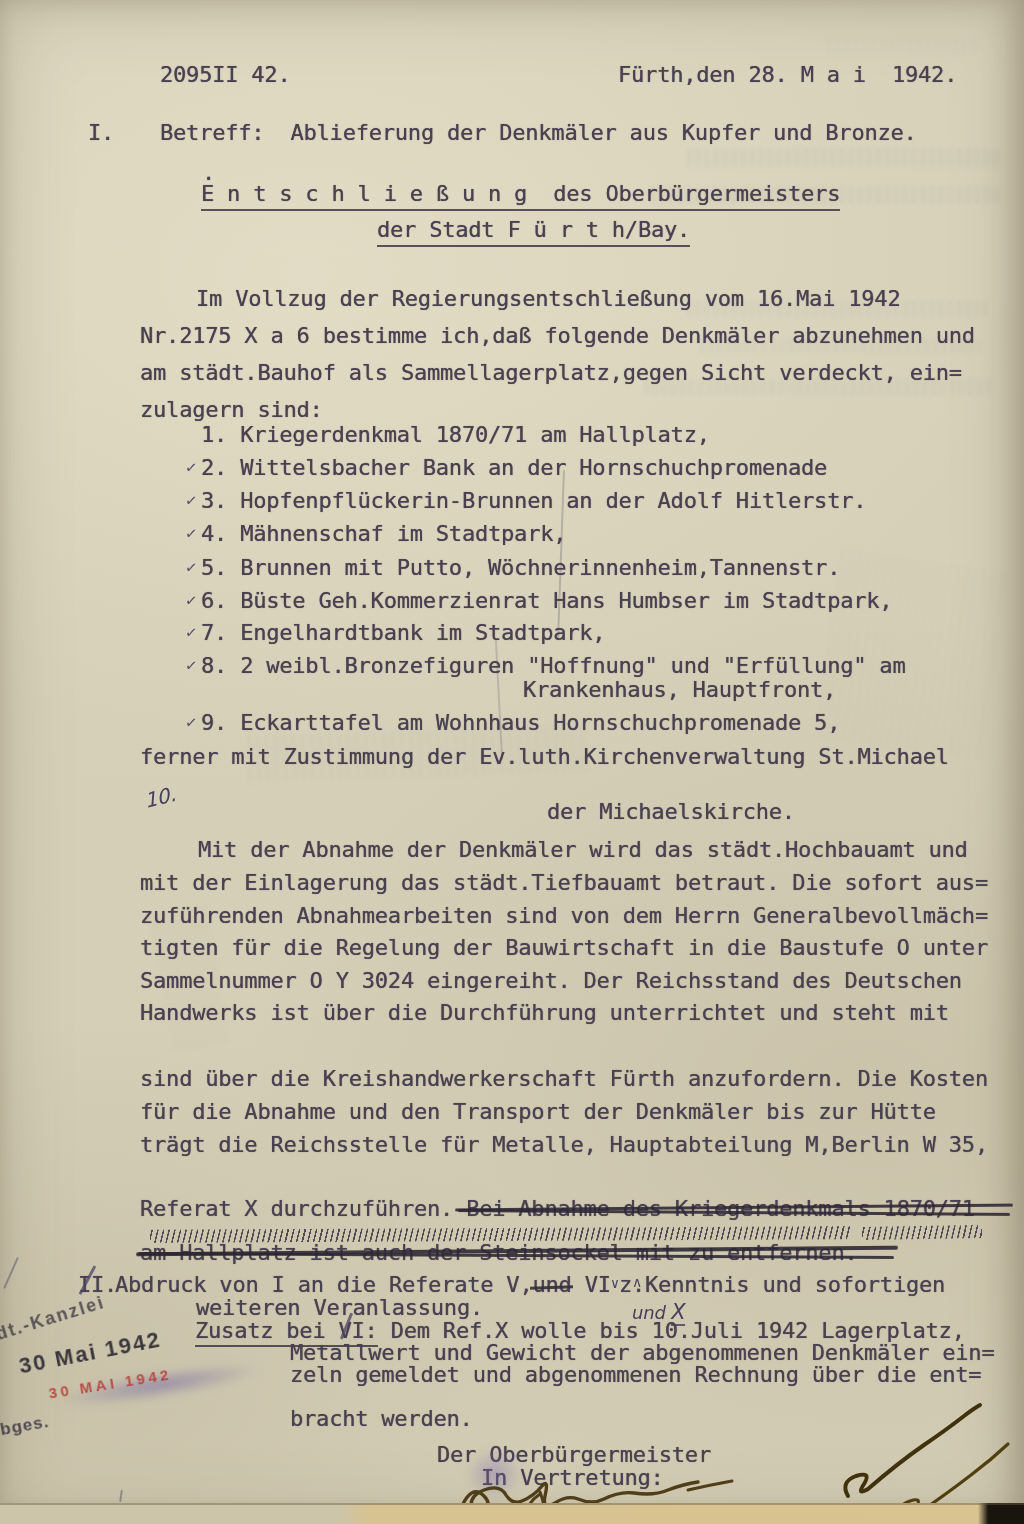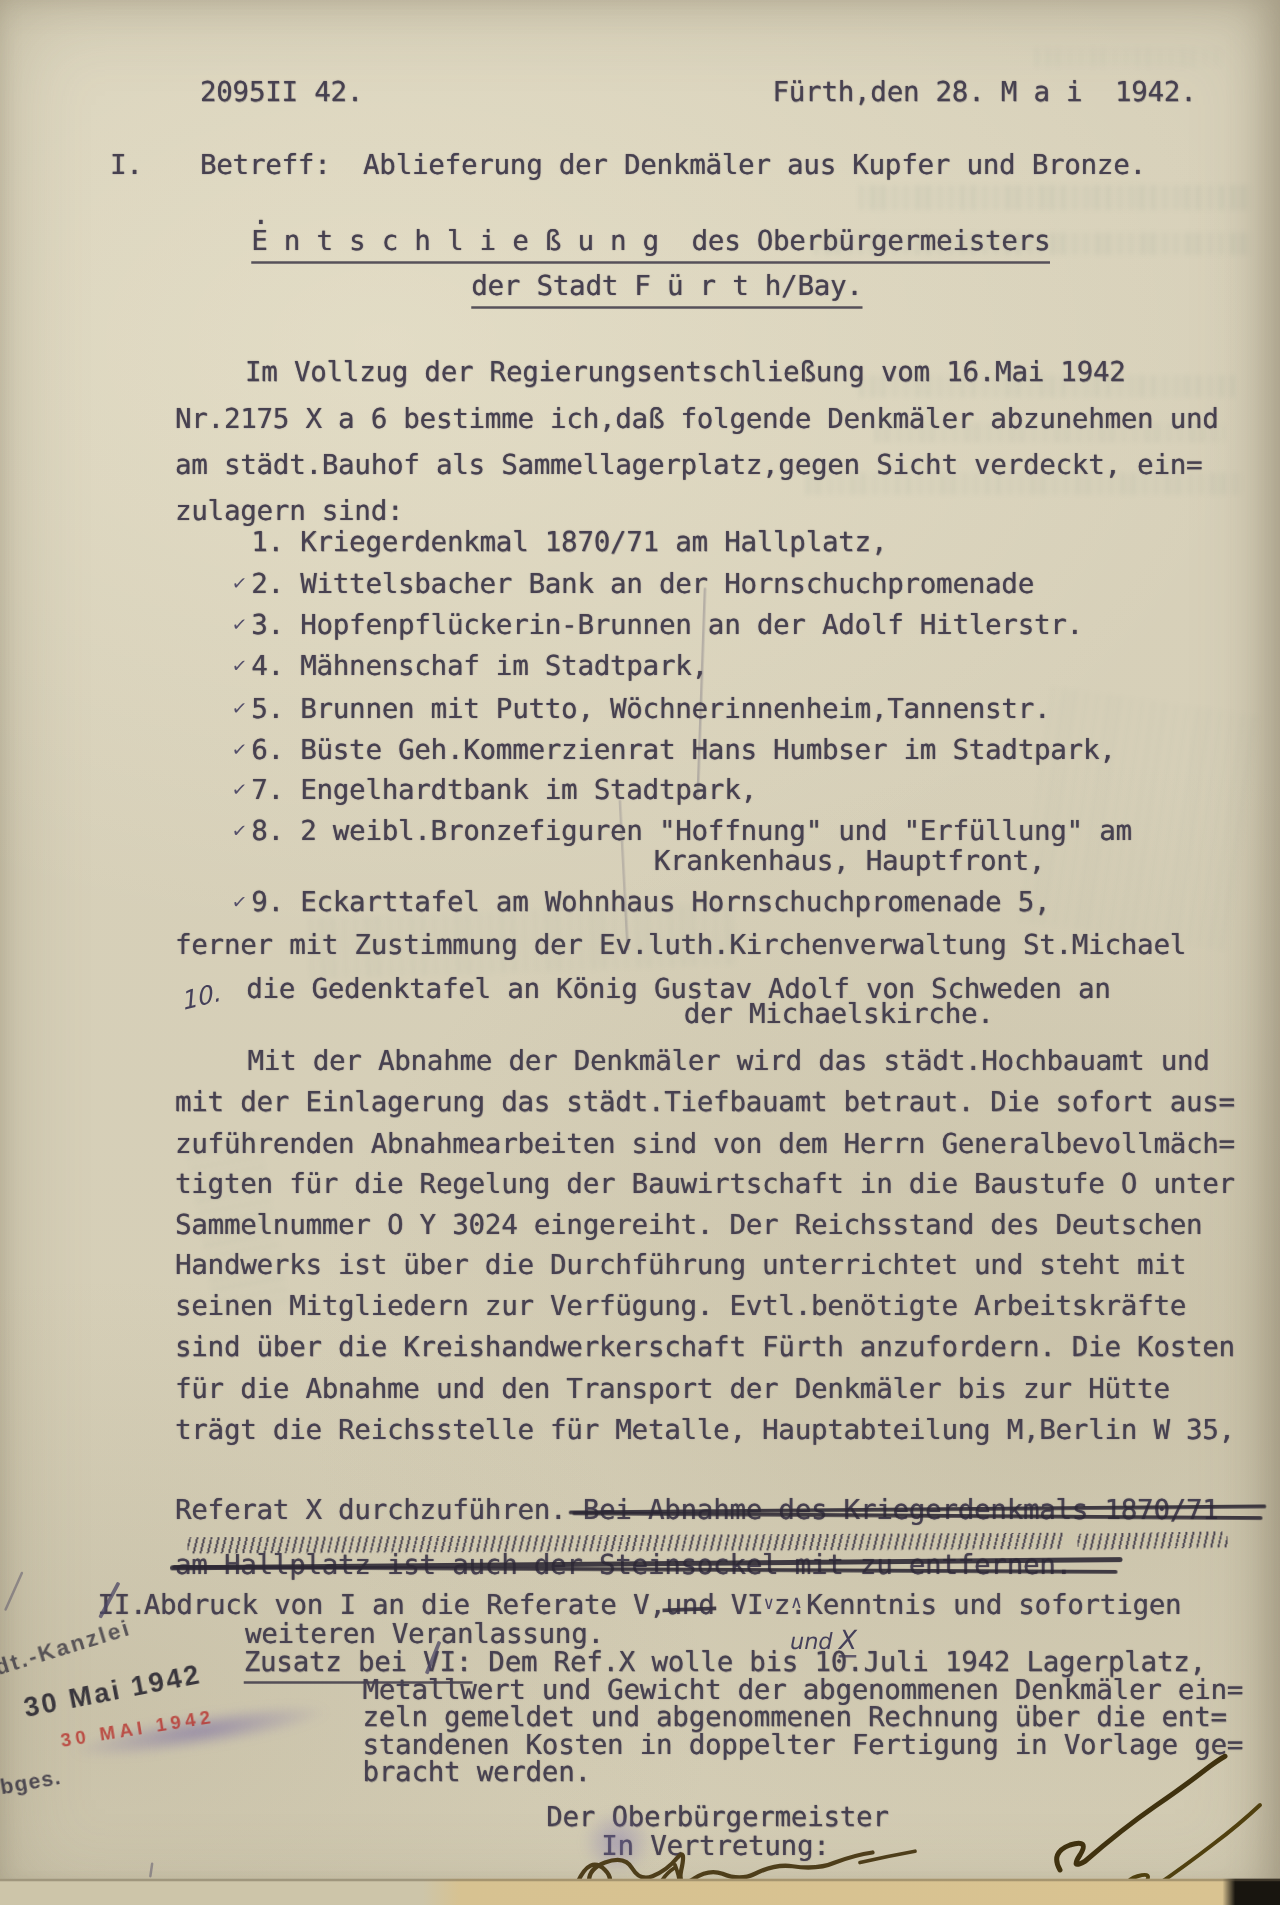--- a/index.html
+++ b/index.html
@@ -72,30 +72,28 @@
   <div class="tl" style="left:186px;top:521px;"><span class="chk">✓</span><span>4. Mähnenschaf im Stadtpark,</span></div>
   <div class="tl" style="left:186px;top:555px;"><span class="chk">✓</span><span>5. Brunnen mit Putto, Wöchnerinnenheim,Tannenstr.</span></div>
   <div class="tl" style="left:186px;top:588px;"><span class="chk">✓</span><span>6. Büste Geh.Kommerzienrat Hans Humbser im Stadtpark,</span></div>
   <div class="tl" style="left:186px;top:620px;"><span class="chk">✓</span><span>7. Engelhardtbank im Stadtpark,</span></div>
   <div class="tl" style="left:186px;top:653px;"><span class="chk">✓</span><span>8. 2 weibl.Bronzefiguren "Hoffnung" und "Erfüllung" am</span></div>
   <div class="tl" style="left:523px;top:677px;">Krankenhaus, Hauptfront,</div>
   <div class="tl" style="left:186px;top:710px;"><span class="chk">✓</span><span>9. Eckarttafel am Wohnhaus Hornschuchpromenade 5,</span></div>
 
   <div class="tl" style="left:140px;top:744px;">ferner mit Zustimmung der Ev.luth.Kirchenverwaltung St.Michael</div>
   <div class="tl hand" style="left:146px;top:784px;font-size:20px;transform:rotate(-14deg) skewX(-8deg);">10.</div>
-  <div class="tl" style="left:197px;top:779px;">die Gedenktafel an König Gustav Adolf von Schweden an</div>
   <div class="tl" style="left:547px;top:799px;">der Michaelskirche.</div>
 
   <div class="tl" style="left:198px;top:837px;">Mit der Abnahme der Denkmäler wird das städt.Hochbauamt und</div>
   <div class="tl" style="left:140px;top:870px;">mit der Einlagerung das städt.Tiefbauamt betraut. Die sofort aus=</div>
   <div class="tl" style="left:140px;top:903px;">zuführenden Abnahmearbeiten sind von dem Herrn Generalbevollmäch=</div>
   <div class="tl" style="left:140px;top:935px;">tigten für die Regelung der Bauwirtschaft in die Baustufe O unter</div>
   <div class="tl" style="left:140px;top:968px;">Sammelnummer O Y 3024 eingereiht. Der Reichsstand des Deutschen</div>
   <div class="tl" style="left:140px;top:1000px;">Handwerks ist über die Durchführung unterrichtet und steht mit</div>
-  <div class="tl" style="left:140px;top:1033px;">seinen Mitgliedern zur Verfügung. Evtl.benötigte Arbeitskräfte</div>
   <div class="tl" style="left:140px;top:1066px;">sind über die Kreishandwerkerschaft Fürth anzufordern. Die Kosten</div>
   <div class="tl" style="left:140px;top:1099px;">für die Abnahme und den Transport der Denkmäler bis zur Hütte</div>
   <div class="tl" style="left:140px;top:1132px;">trägt die Reichsstelle für Metalle, Hauptabteilung M,Berlin W 35,</div>
   <div class="tl" style="left:140px;top:1196px;"><span>Referat X durchzuführen. </span><span>Bei Abnahme des Kriegerdenkmals 1870/71</span></div>
 
   <div class="strike" style="left:455px;top:1206px;width:558px;height:3px;transform:rotate(-0.5deg);"></div>
   <div class="strike" style="left:458px;top:1211px;width:552px;height:2.5px;transform:rotate(0.4deg);"></div>
 
   <div class="scribble" style="left:150px;top:1228px;width:700px;height:13px;transform:rotate(-0.3deg);"></div>
   <div class="scribble" style="left:862px;top:1226px;width:120px;height:13px;transform:rotate(-1deg);"></div>
@@ -110,21 +108,20 @@
   </div>
 
   <div class="tl" style="left:78px;top:1272px;">II.</div>
   <div class="pencil-line" style="left:86px;top:1264px;width:2.5px;height:32px;transform:rotate(28deg);"></div>
   <div class="tl" style="left:115px;top:1272px;"><span>Abdruck von I an die Referate V,</span><span class="xout">und</span><span> VI</span><span class="caret">∨</span><span>z.Kenntnis und sofortigen</span></div>
   <div class="tl" style="left:196px;top:1295px;">weiteren Veranlassung.</div>
   <div class="tl" style="left:195px;top:1318px;"><span class="ul">Zusatz bei VI:</span><span> Dem Ref.X wolle bis 10.Juli 1942 Lagerplatz,</span></div>
   <div class="pencil-line" style="left:345px;top:1312px;width:2.5px;height:28px;transform:rotate(22deg);"></div>
   <div class="tl" style="left:290px;top:1340px;">Metallwert und Gewicht der abgenommenen Denkmäler ein=</div>
   <div class="tl" style="left:290px;top:1362px;">zeln gemeldet und abgenommenen Rechnung über die ent=</div>
-  <div class="tl" style="left:290px;top:1384px;">standenen Kosten in doppelter Fertigung in Vorlage ge=</div>
   <div class="tl" style="left:290px;top:1406px;">bracht werden.</div>
 
   <div class="tl" style="left:437px;top:1442px;">Der Oberbürgermeister</div>
   <div class="tl" style="left:481px;top:1465px;">In Vertretung:</div>
   <div class="blob" style="left:466px;top:1448px;width:56px;height:52px;background:radial-gradient(closest-side, rgba(122,111,174,.45), rgba(122,111,174,0));"></div>
 
   <div class="stamp" style="left:-6px;top:1308px;font-size:18px;letter-spacing:2px;color:rgba(45,42,55,.72);transform:rotate(-17deg);filter:blur(.4px);">dt.-Kanzlei</div>
   <div class="stamp" style="left:18px;top:1340px;font-size:22px;letter-spacing:2px;color:rgba(33,30,42,.85);transform:rotate(-11deg);filter:blur(.3px);">30 Mai 1942</div>
   <div class="blob" style="left:55px;top:1372px;width:210px;height:26px;border-radius:40%;background:radial-gradient(closest-side, rgba(96,82,160,.5), rgba(96,82,160,0));transform:rotate(-9deg);"></div>
   <div class="stamp" style="left:48px;top:1375px;font-size:15px;letter-spacing:3.5px;color:rgba(184,53,47,.82);transform:rotate(-9deg);filter:blur(.3px);">30 MAI 1942</div>

